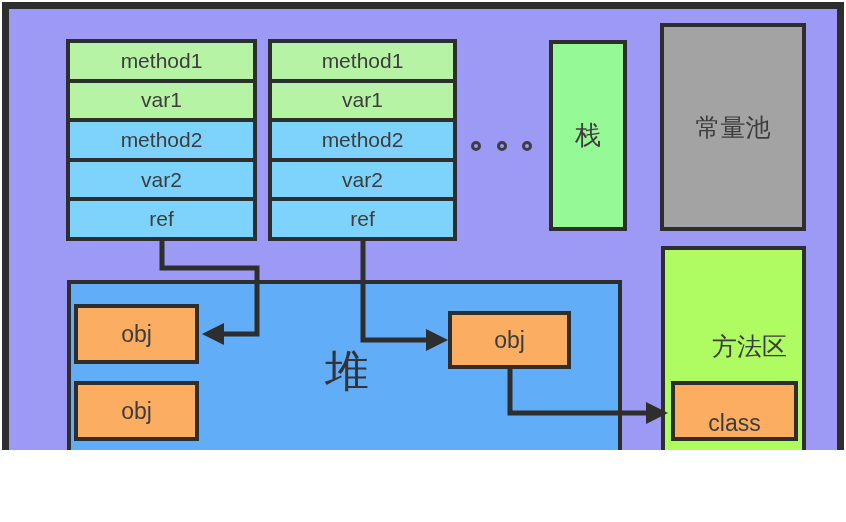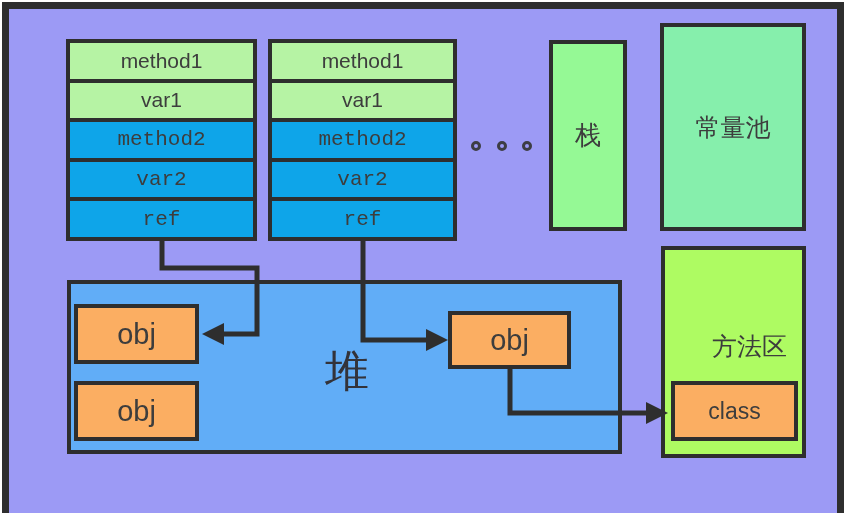--- a/index.html
+++ b/index.html
@@ -1,76 +1,76 @@
 <!DOCTYPE html>
 <html><head>
 <meta charset="utf-8">
 <style>
   html,body { margin:0; padding:0; background:#ffffff; }
   * { box-sizing:border-box; }
   .stage {
-    position:relative; width:846px; height:513px;
+    position:relative; width:846px; height:450px;
     font-family:"Liberation Sans","DejaVu Sans",sans-serif;
     color:#3d3d3d; overflow:hidden; background:#ffffff;
   }
   .jvm-bg {
     position:absolute; left:2px; top:2px; width:842px; height:518px;
     border:7px solid #2e2e2e; background:#9c9af5;
   }
   .box { position:absolute; border:4px solid #2e2e2e; }
 
   
   .frame { display:flex; flex-direction:column; background:#fafa6e; }
   .frame .row {
     flex:1; display:flex; align-items:center; justify-content:center;
     font-size:21px; border-bottom:4px solid #2e2e2e;
   }
   .frame .row:last-child { border-bottom:none;text-align:center; }
   .row.green  { background:#b6f3a4; }
-  .row.yellow { background:#0ea5e9;font-family:Liberation Mono, monospace; }
+  .row.yellow { background:#7dd3fc; }
   #frame1 { left:66px; top:39px; width:191px; height:202px; }
   #frame2 { left:268px; top:39px; width:189px; height:202px; }
 
   
   .dot {
     position:absolute; width:10px; height:10px; border-radius:50%;
     border:3px solid #3d3d44; background:transparent; top:141px;
   }
   .dot.d1 { left:471px; } .dot.d2 { left:497px; } .dot.d3 { left:522px; }
 
   
   #stack-box {
     left:549px; top:40px; width:78px; height:191px; background:#95f995;
     display:flex; align-items:center; justify-content:center; font-size:26px;
   }
   #constant-pool {
-    left:660px; top:23px; width:146px; height:208px; background:#86efac;
+    left:660px; top:23px; width:146px; height:208px; background:#a3a3a3;
     display:flex; align-items:center; justify-content:center; font-size:25px;
   }
   #method-area {
     left:661px; top:246px; width:145px; height:212px; background:#aefb62;
   }
   #method-area .label {
     position:absolute; left:0; top:80px; width:100%;
     text-align:center; font-size:25px;padding-left:32px;
   }
   #class-box {
     left:6px; top:131px; width:127px; height:60px; background:#fbae62;
-    display:flex; align-items:center; justify-content:center; font-size:23px;
+    display:flex; align-items:flex-end; justify-content:center; font-size:23px;
   }
 
   
   #heap { left:67px; top:280px; width:555px; height:174px; background:#61adf7; }
   #heap .heap-label {
     position:absolute; left:216px; top:58px; width:120px;
     text-align:center; font-size:44px; color:#33333a;
   }
   .obj {
     position:absolute; background:#fbae62; border:4px solid #2e2e2e;
-    display:flex; align-items:center; justify-content:center; font-size:29px;
+    display:flex; align-items:center; justify-content:center; font-size:23px;
   }
   #obj1 { left:3px;  top:20px; width:125px; height:60px; }
   #obj2 { left:3px;  top:97px; width:125px; height:60px; }
   #obj3 { left:377px; top:27px; width:123px; height:58px; }
 
   
   #arrows { position:absolute; left:0; top:0; width:846px; height:522px; pointer-events:none; }
   #arrows polyline { fill:none; stroke:#2e2e2e; stroke-width:5; }
   #arrows polygon  { fill:#2e2e2e; stroke:none; }
 

